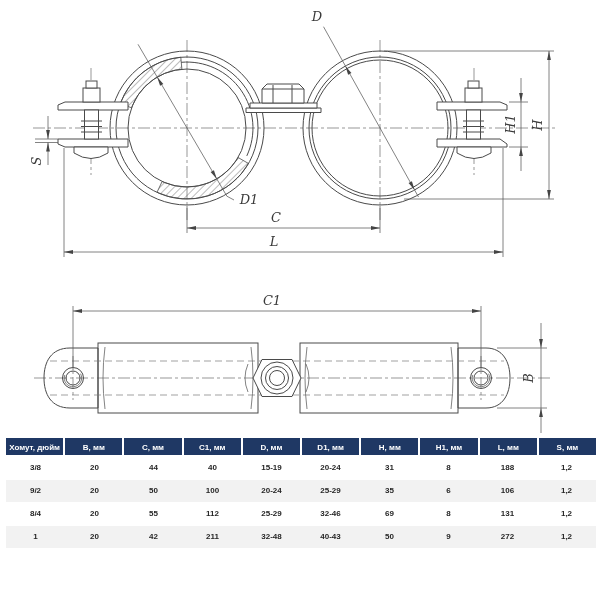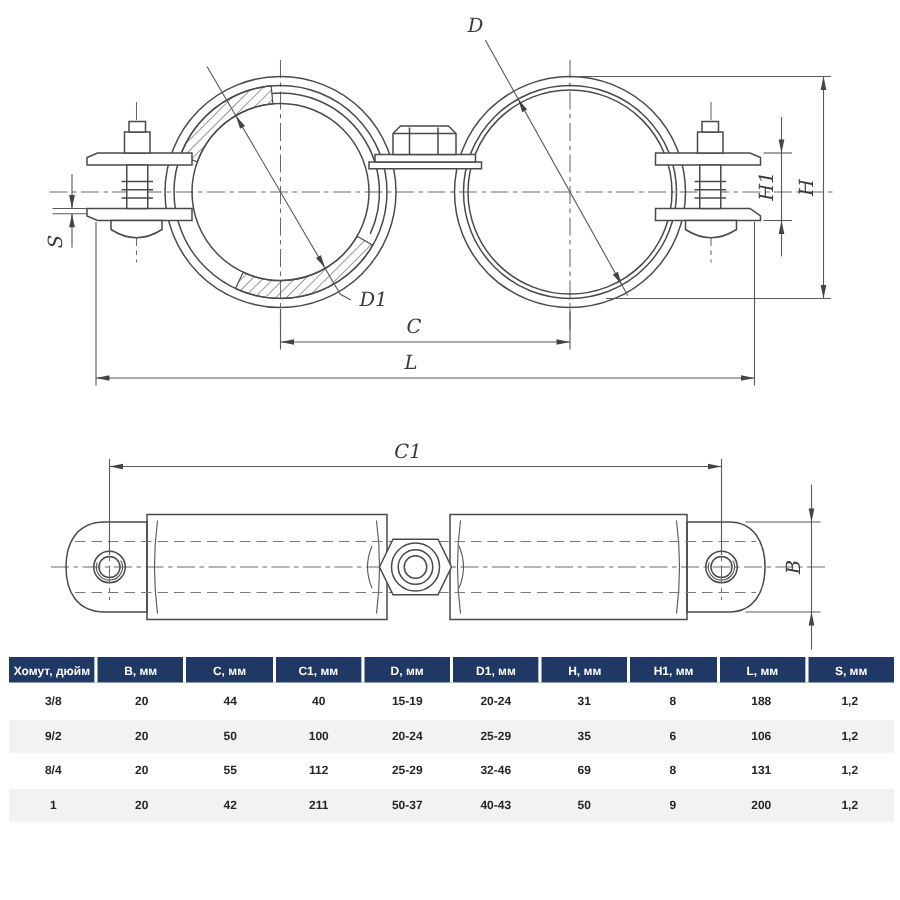--- a/index.html
+++ b/index.html
@@ -267,21 +267,21 @@
       <div class="td">69</div>
       <div class="td">8</div>
       <div class="td">131</div>
       <div class="td">1,2</div>
     </div>
     <div class="trow alt">
       <div class="td">1</div>
       <div class="td">20</div>
       <div class="td">42</div>
       <div class="td">211</div>
-      <div class="td">50-37</div>
+      <div class="td">32-48</div>
       <div class="td">40-43</div>
       <div class="td">50</div>
       <div class="td">9</div>
-      <div class="td">200</div>
+      <div class="td">272</div>
       <div class="td">1,2</div>
     </div>
   </div>
 </div>
 
 </body></html>

